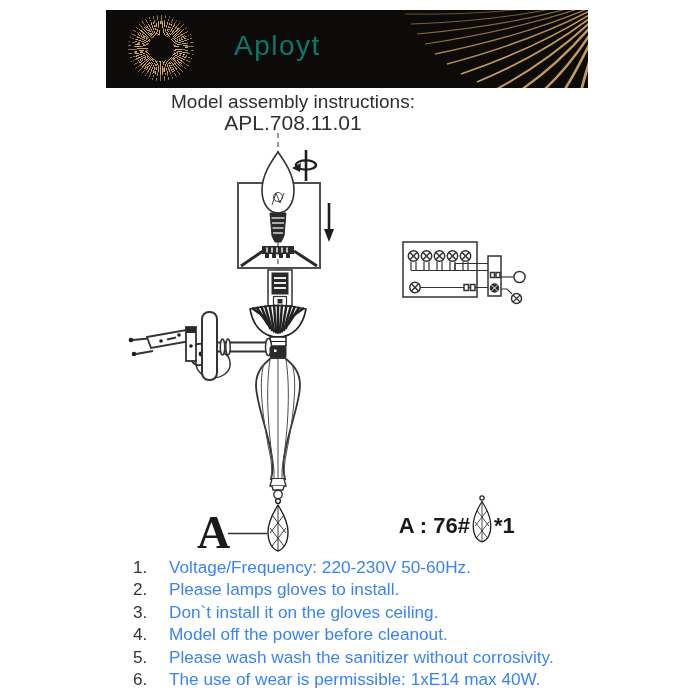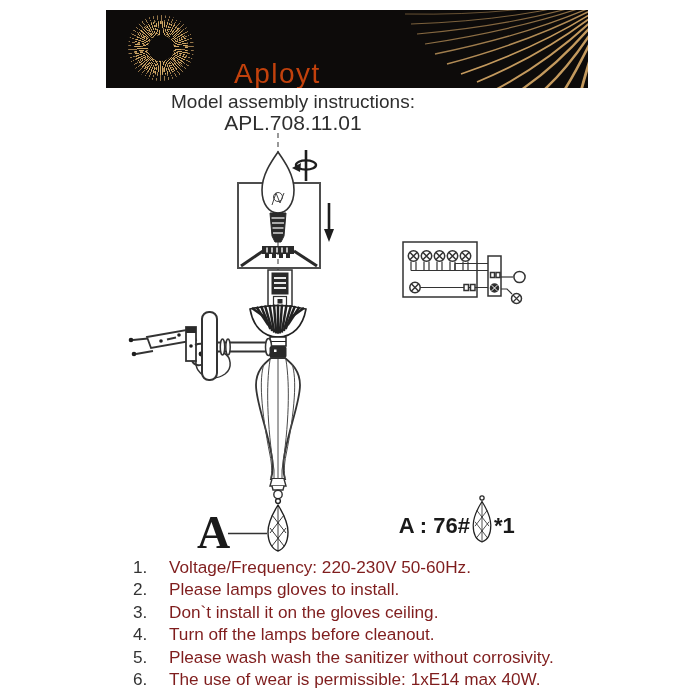--- a/index.html
+++ b/index.html
@@ -23,36 +23,36 @@
   .burst-mid{
     left:6px;top:6px;width:54px;height:54px;
     background:repeating-conic-gradient(from 2.4deg,#d0a765 0deg 1.8deg,transparent 1.8deg 5.4deg);
   }
   .burst-center{
     position:absolute;left:21px;top:21px;width:24px;height:24px;border-radius:50%;
     background:#0d0b0a;box-shadow:0 0 0 1px #0d0b0a;
   }
   .brand{
     position:absolute;left:128px;top:20px;font-size:28px;letter-spacing:1.5px;
-    color:#c2410c;font-weight:400;margin-top:28px;
+    color:#0f766e;font-weight:400;
   }
   .rays{position:absolute;right:0;top:0;}
   
   .title-block{position:absolute;left:0;top:92px;width:586px;text-align:center;line-height:20px;}
   .title-line{font-size:19px;font-weight:500;color:#2e2e2e;}
   .model-line{font-size:21px;font-weight:400;color:#2e2e2e;margin-top:1px;}
   
   .drawing{position:absolute;left:100px;top:128px;}
   
   ol.instructions{
     position:absolute;left:133px;top:556px;width:540px;margin:0;padding:0;
     list-style:none;counter-reset:ins;
   }
   ol.instructions li{
-    display:flex;font-size:17.2px;line-height:22.4px;color:#7f1d1d;
+    display:flex;font-size:17.2px;line-height:22.4px;color:#3b82f6;
   }
   ol.instructions li::before{
     counter-increment:ins;content:counter(ins) ".";
     flex:0 0 36px;color:#333333;
   }
 </style>
 </head>
 <body>
 
 <div class="banner">
@@ -297,21 +297,21 @@
   <li>
       <span>Voltage/Frequency: 220-230V 50-60Hz.</span>
     </li>
   <li>
       <span>Please lamps gloves to install.</span>
     </li>
   <li>
       <span>Don`t install it on the gloves ceiling.</span>
     </li>
   <li>
-      <span>Turn off the lamps before cleanout.</span>
+      <span>Model off the power before cleanout.</span>
     </li>
   <li>
       <span>Please wash wash the sanitizer without corrosivity.</span>
     </li>
   <li>
       <span>The use of wear is permissible: 1xE14 max 40W.</span>
     </li>
 </ol>
 
 </body></html>

